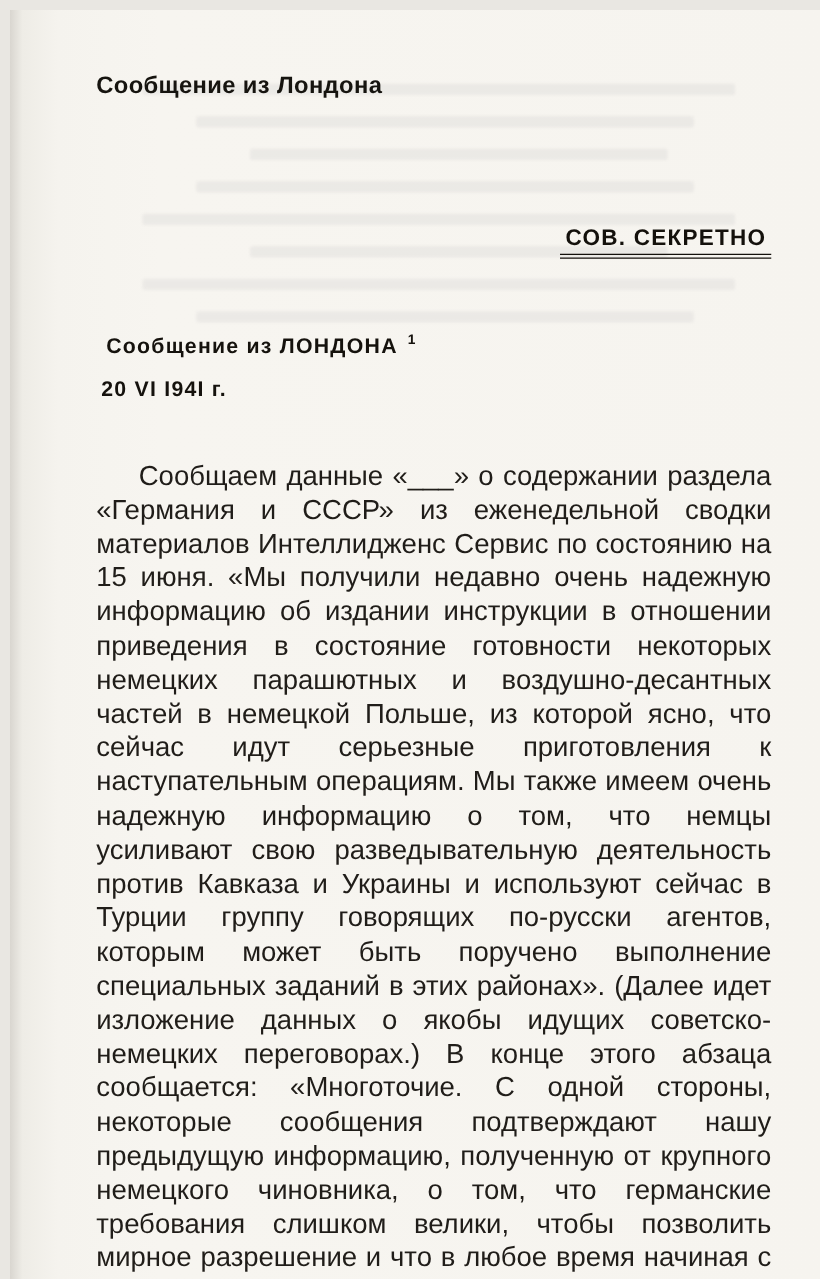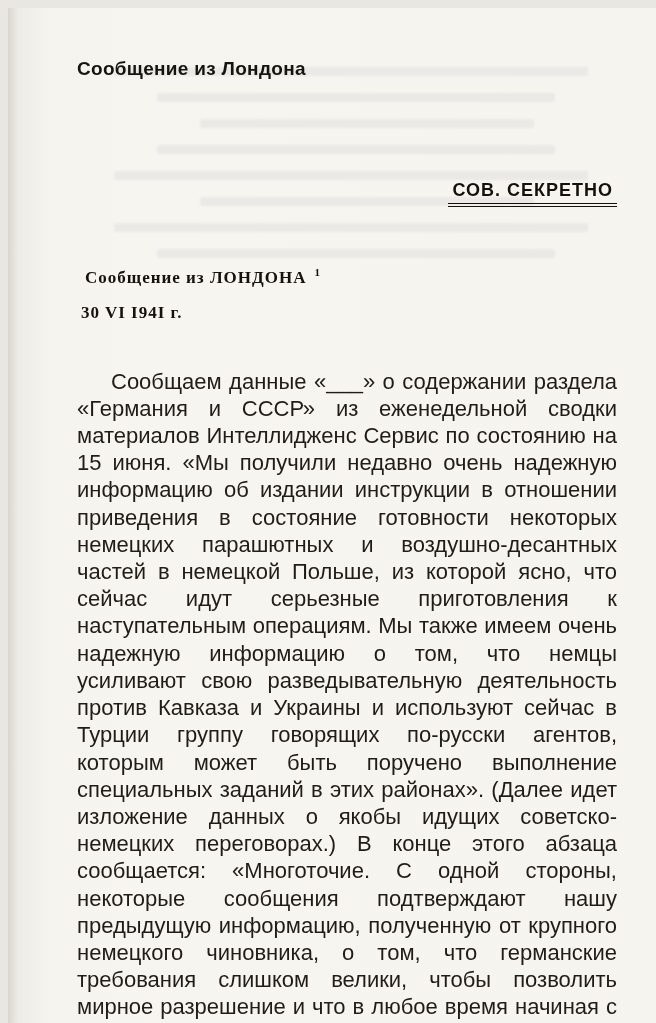--- a/index.html
+++ b/index.html
@@ -55,21 +55,21 @@
     font-weight: bold;
     letter-spacing: 1px;
     color: #14110c;
   }
   .classification .stamp {
     display: inline-block;
     border-bottom: 4px double #14110c;
     padding-bottom: 2px;
   }
   .typed {
-    font-family: Liberation Serif, serif;
+    font-family: Liberation Sans, sans-serif;
     font-weight: bold;
     color: #15120d;
   }
   .typed-header {
     margin-top: 40px;
     font-size: 17px;
     line-height: 27px;
     letter-spacing: 1px;
   }
   .typed-header sup {
@@ -128,21 +128,21 @@
   <div class="content">
 
     <div class="heading">Сообщение из Лондона</div>
 
     <div class="classification">
       <span class="stamp">СОВ. СЕКРЕТНО</span>
     </div>
 
     <div class="typed typed-header">
       <div><span>Сообщение из ЛОНДОНА</span><sup>1</sup></div>
-      <div>30 VI I94I г.</div>
+      <div>20 VI I94I г.</div>
     </div>
 
     <p class="body-par">Сообщаем данные «___» о содержании раздела «Германия и СССР» из еженедельной сводки материалов Интеллидженс Сервис по состоянию на 15 июня. «Мы получили недавно очень надежную информацию об издании инструкции в отношении приведения в состояние готовности некоторых немецких парашютных и воздушно-десантных частей в немецкой Польше, из которой ясно, что сейчас идут серьезные приготовления к наступательным операциям. Мы также имеем очень надежную информацию о том, что немцы усиливают свою разведывательную деятельность против Кавказа и Украины и используют сейчас в Турции группу говорящих по-русски агентов, которым может быть поручено выполнение специальных заданий в этих районах». (Далее идет изложение данных о якобы идущих советско-немецких переговорах.) В конце этого абзаца сообщается: «Многоточие. С одной стороны, некоторые сообщения подтверждают нашу предыдущую информацию, полученную от крупного немецкого чиновника, о том, что германские требования слишком велики, чтобы позволить мирное разрешение и что в любое время начиная с 15 июня немцы могут начать войну. С другой стороны, некоторые сообщения говорят о том, что немцы могут подождать до сбора урожая или, во всяком случае, до тех пор, пока все возможности интенсивной нервной войны не будут исчерпаны».</p>
 
     <div class="typed typed-signoff">20/VI–4I г. № 530.</div>
 
 
     <div class="page-number">508</div>
 
   </div>

